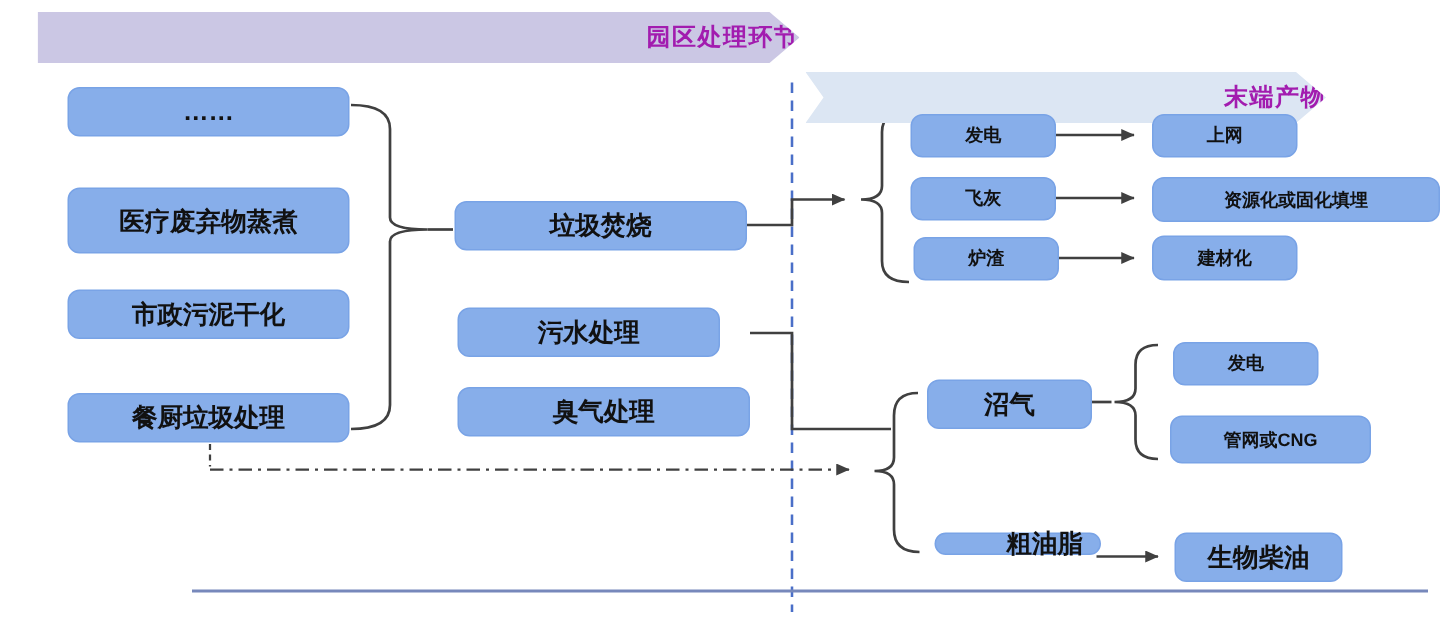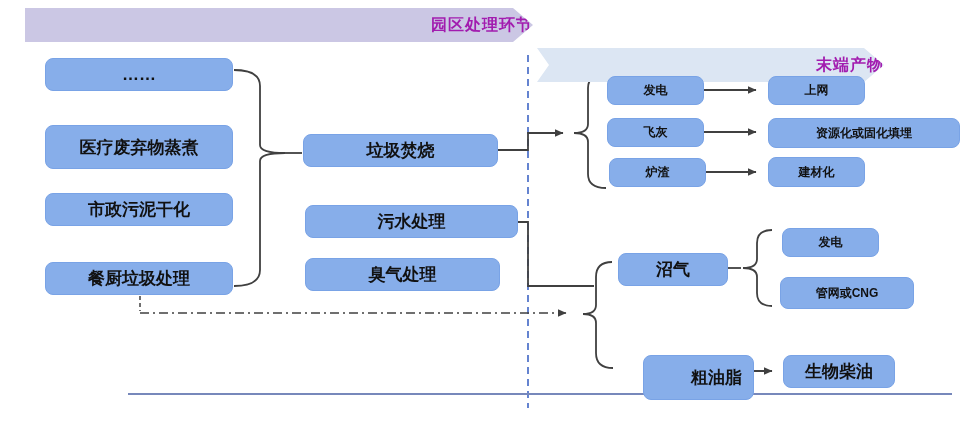--- a/index.html
+++ b/index.html
@@ -62,30 +62,30 @@
   <div class="hdr hdr-products">
     <span>末端产物</span>
   </div>
 
   <div class="node" style="left:45px;top:58px;width:188px;height:33px;">……</div>
   <div class="node" style="left:45px;top:125px;width:188px;height:44px;">医疗废弃物蒸煮</div>
   <div class="node" style="left:45px;top:193px;width:188px;height:33px;">市政污泥干化</div>
   <div class="node" style="left:45px;top:262px;width:188px;height:33px;">餐厨垃圾处理</div>
 
   <div class="node" style="left:303px;top:134px;width:195px;height:33px;">垃圾焚烧</div>
-  <div class="node" style="left:305px;top:205px;width:213px;height:33px;">污水处理</div>
+  <div class="node" style="left:305px;top:205px;width:175px;height:33px;">污水处理</div>
   <div class="node" style="left:305px;top:258px;width:195px;height:33px;">臭气处理</div>
 
   <div class="node node-sm" style="left:607px;top:76px;width:97px;height:29px;">发电</div>
   <div class="node node-sm" style="left:607px;top:118px;width:97px;height:29px;">飞灰</div>
   <div class="node node-sm" style="left:609px;top:158px;width:97px;height:29px;">炉渣</div>
 
   <div class="node node-sm" style="left:768px;top:76px;width:97px;height:29px;">上网</div>
   <div class="node node-sm" style="left:768px;top:118px;width:192px;height:30px;">资源化或固化填埋</div>
   <div class="node node-sm" style="left:768px;top:157px;width:97px;height:30px;">建材化</div>
 
   <div class="node" style="left:618px;top:253px;width:110px;height:33px;">沼气</div>
   <div class="node node-sm" style="left:782px;top:228px;width:97px;height:29px;">发电</div>
   <div class="node node-sm" style="left:780px;top:277px;width:134px;height:32px;">管网或CNG</div>
-  <div class="node" style="left:643px;top:355px;width:111px;height:45px;padding-left:36px;">粗油脂</div>
+  <div class="node" style="left:623px;top:355px;width:111px;height:15px;padding-left:36px;">粗油脂</div>
   <div class="node" style="left:783px;top:355px;width:112px;height:33px;font-family:Liberation Serif, serif;">生物柴油</div>
 
 </div>
 
 </body></html>

